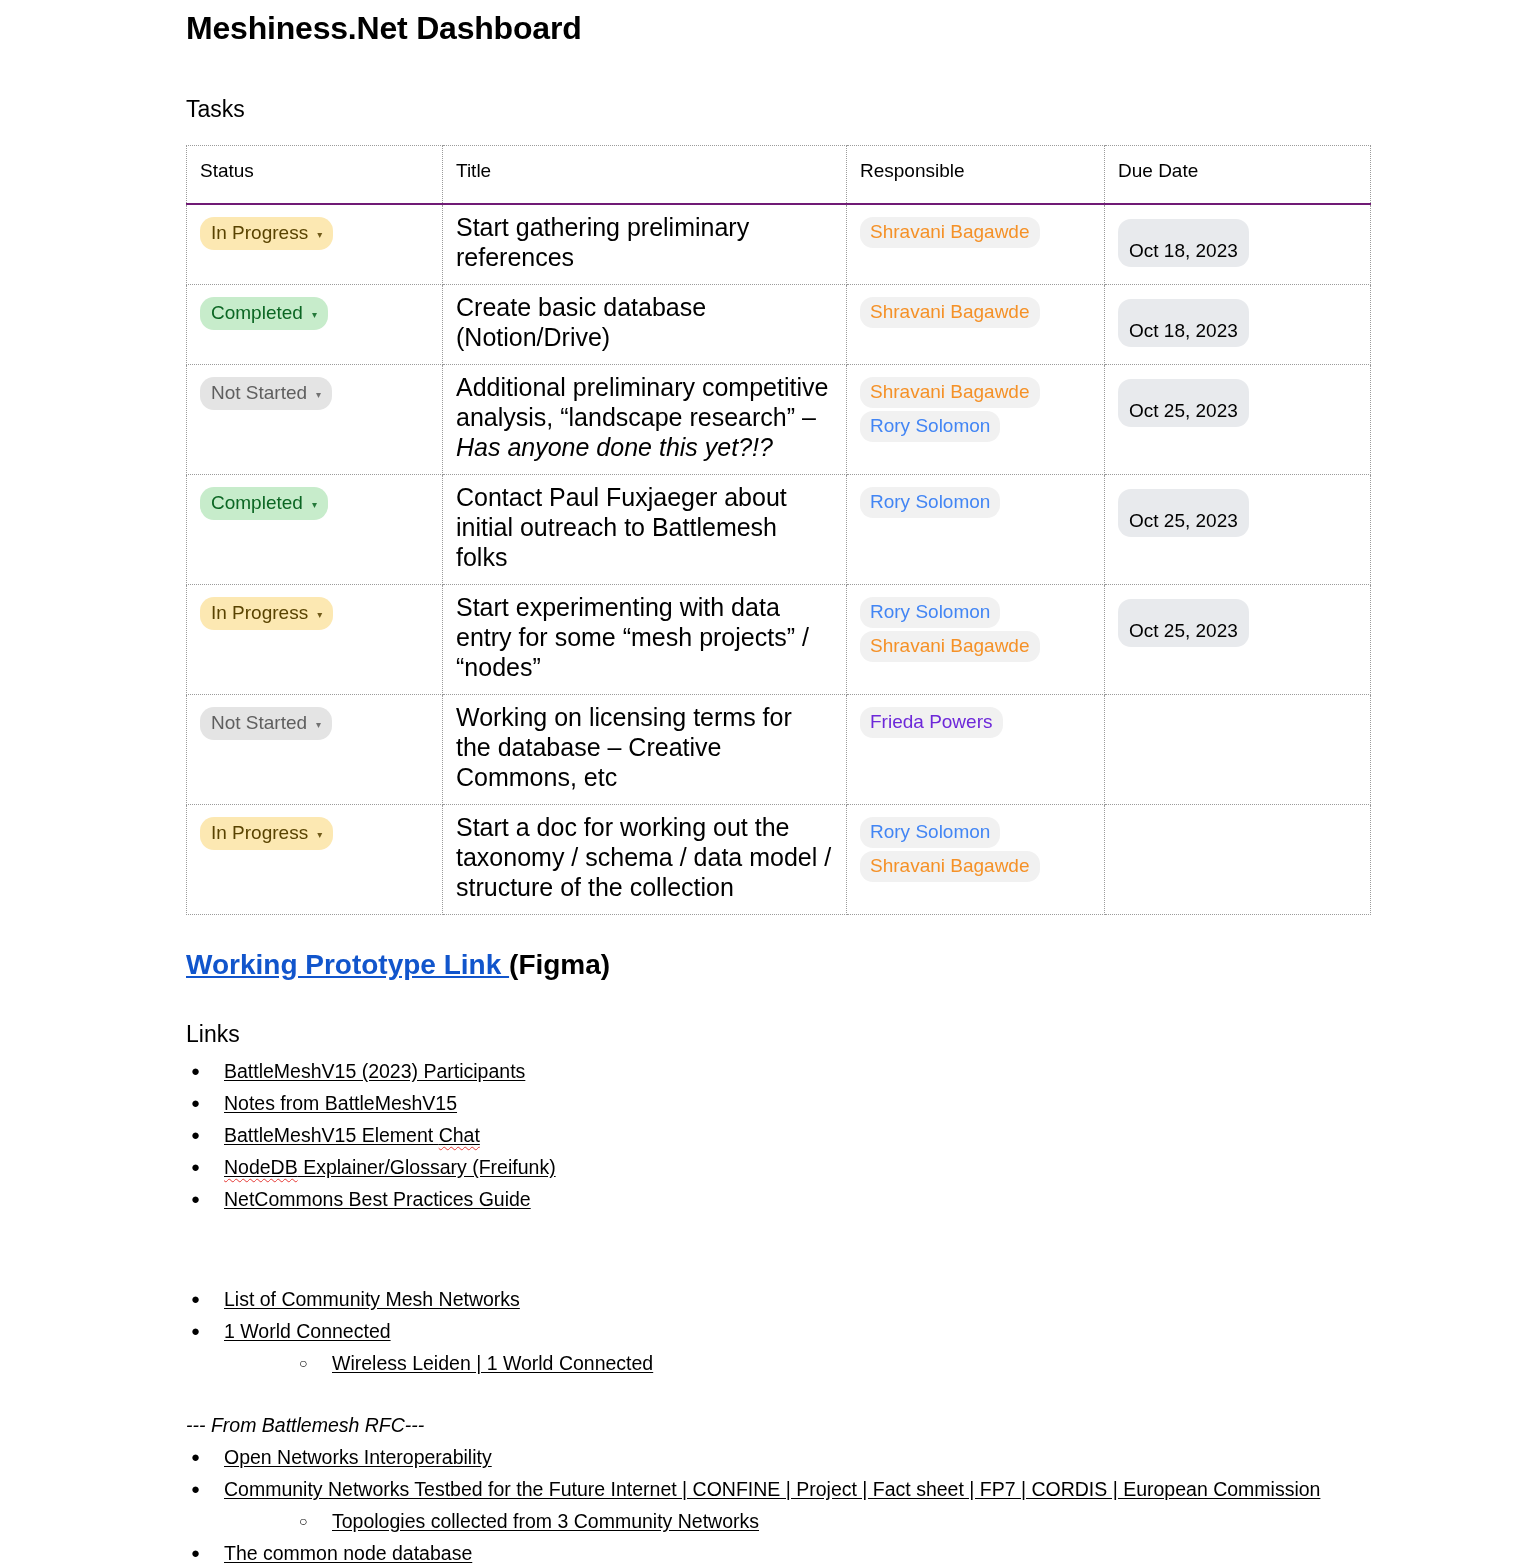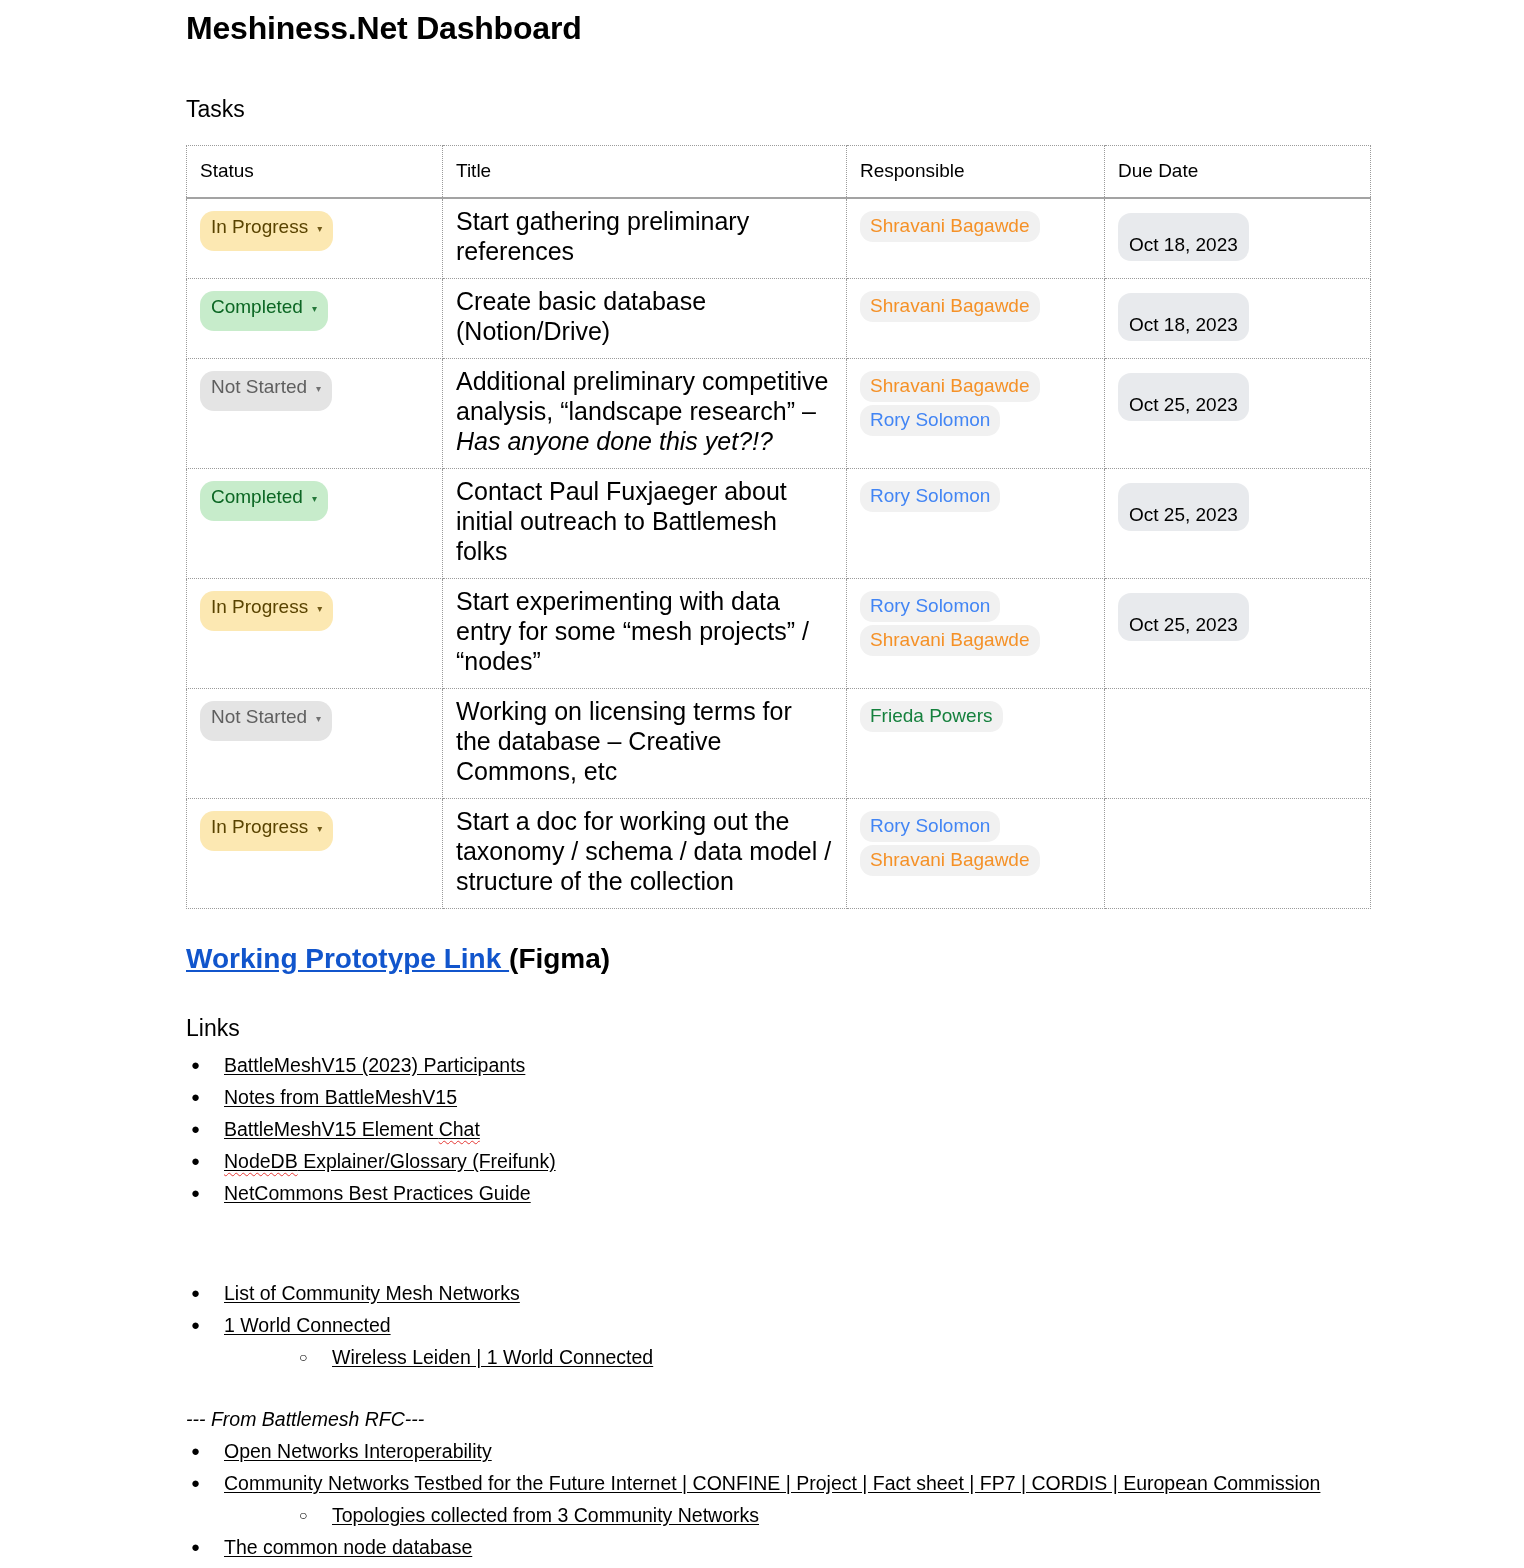--- a/index.html
+++ b/index.html
@@ -59,23 +59,23 @@
   table.tasks col.c-due    { width: 266px; }
 
   table.tasks th, table.tasks td {
     border: 1px dotted #9b9b9b;
     vertical-align: top;
     padding: 11px 13px 12px 13px;
     text-align: left;
     font-weight: normal;
   }
   table.tasks thead th {
-    border-bottom: 2px solid #a3a3a3;
+    border-bottom: 2px solid #701a75;
     padding-top: 13px;
-    padding-bottom: 14px;
+    padding-bottom: 20px;
     font-size: 19px;
     line-height: 24px;
   }
   table.tasks td.cell-title {
     line-height: 30px;
     font-size: 25px;
     padding-top: 7px;
   }
   table.tasks td.cell-title em {
     font-style: italic;
@@ -83,21 +83,21 @@
   table.tasks td.cell-status { padding-top: 12px; }
   table.tasks td.cell-resp   { padding-top: 12px; }
   table.tasks td.cell-due    { padding-top: 14px; }
 
   
   .chip-status {
     display: inline-flex;
     align-items: center;
     gap: 9px;
     border-radius: 14px;
-    padding: 3px 11px 11px 11px;
+    padding: 3px 11px 4px 11px;
     font-size: 19px;
     line-height: 26px;
     white-space: nowrap;
   }
   .chip-status .caret {
     font-size: 10px;
     line-height: 10px;
     transform: translateY(2px);
     opacity: 0.85;
   }
@@ -111,21 +111,21 @@
     display: inline-block;
     background: #f1f1f1;
     border-radius: 13px;
     padding: 2px 10px 3px 10px;
     font-size: 19px;
     line-height: 26px;
     white-space: nowrap;
   }
   .chip-person.p-orange { color: #f59127; }
   .chip-person.p-blue   { color: #4285f4; }
-  .chip-person.p-purple { color: #15803d; text-align: center; }
+  .chip-person.p-purple { color: #6d28d9; text-align: center; }
 
   
   .chip-date {
     display: inline-block;
     background: #e8eaed;
     border-radius: 13px;
     padding: 19px 11px 3px 11px;
     font-size: 19px;
     line-height: 26px;
     color: #000;

